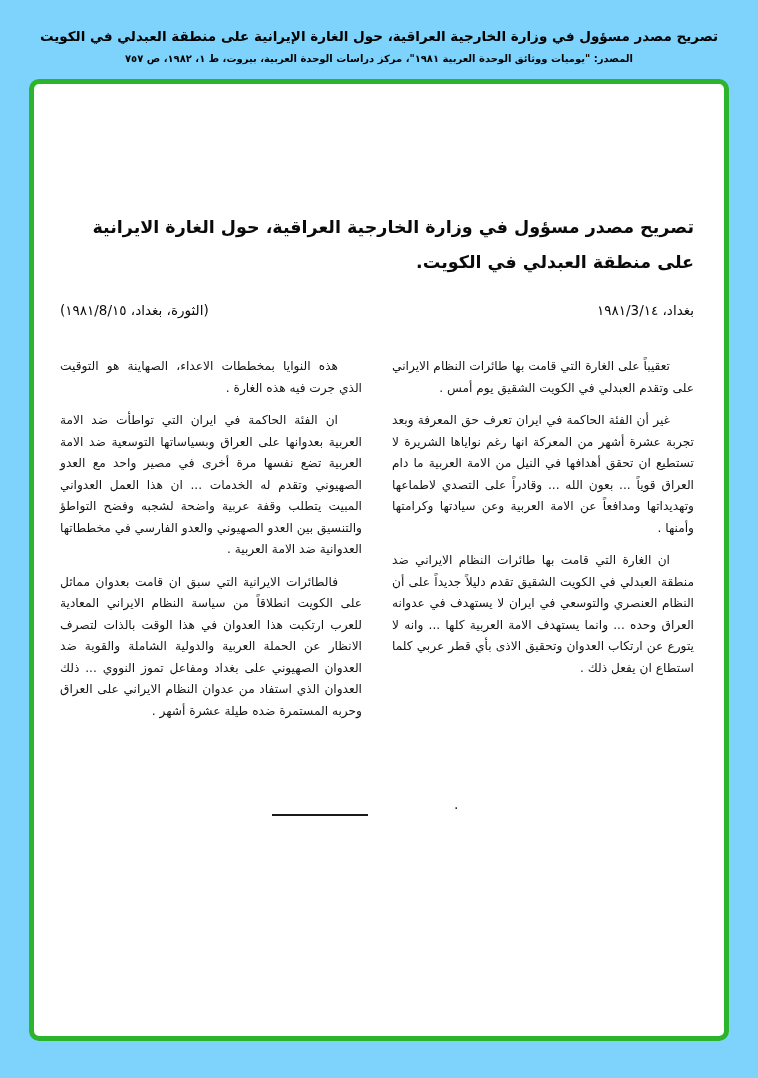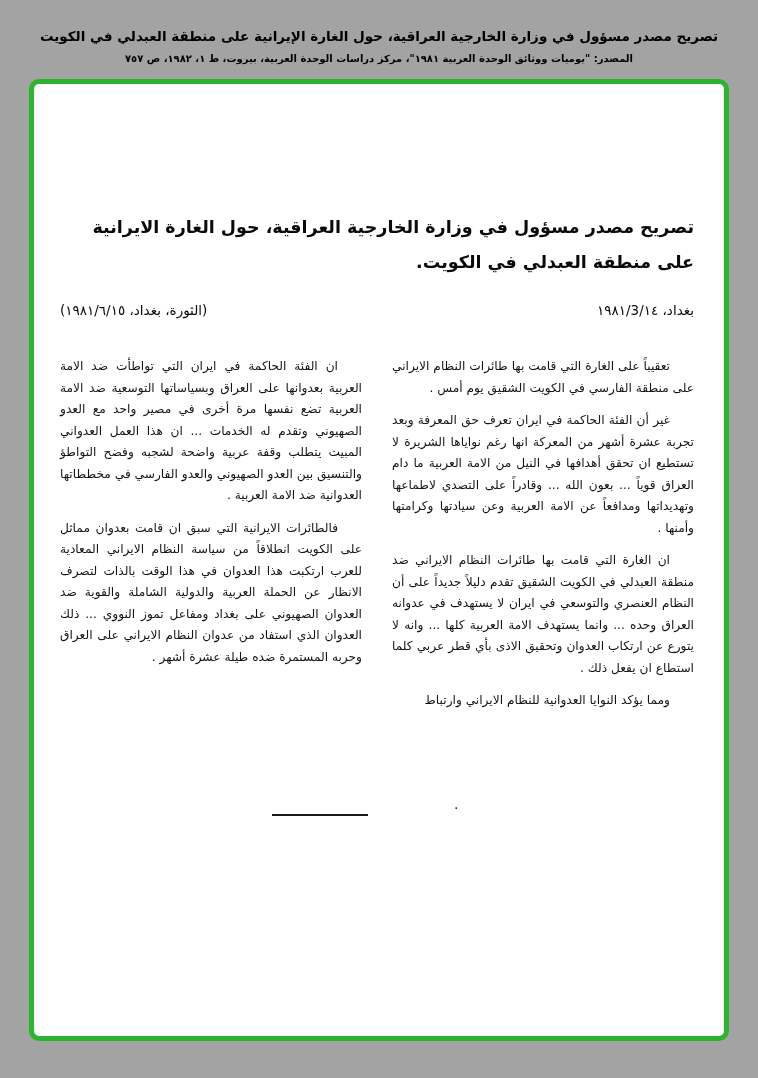--- a/index.html
+++ b/index.html
@@ -1,19 +1,19 @@
 <!DOCTYPE html>
 <html lang="ar" dir="rtl"><head>
 <meta charset="utf-8">
 <style>
   html,body{margin:0;padding:0;background:#ffffff;}
   .canvas{
     position:relative;
     width:758px;height:1078px;
-    background:#a3a3a3;
+    background:#7dd3fc;
     font-family:"DejaVu Sans",sans-serif;
     color:#111111;
     overflow:hidden;
   }
   .scan-header{
     direction:rtl;
     text-align:center;
     padding-top:26px;
   }
   .hdr-title{
@@ -103,31 +103,31 @@
     <div class="hdr-source">المصدر: "يوميات ووثائق الوحدة العربية ١٩٨١"، مركز دراسات الوحدة العربية، بيروت، ط ١، ١٩٨٢، ص ٧٥٧</div>
   </div>
 
   <div class="green-frame" style="border-color: rgb(44, 181, 44);">
     <div class="page">
 
       <h1 class="doc-title">تصريح مصدر مسؤول في وزارة الخارجية العراقية، حول الغارة الايرانية على منطقة العبدلي في الكويت.</h1>
 
       <div class="dateline">
         <span>بغداد، ١٩٨١/3/١٤</span>
-        <span>(الثورة، بغداد، ١٩٨١/٦/١٥)</span>
+        <span>(الثورة، بغداد، ١٩٨١/8/١٥)</span>
       </div>
 
       <div class="columns">
         <div class="col">
-          <p>تعقيباً على الغارة التي قامت بها طائرات النظام الايراني على منطقة الفارسي في الكويت الشقيق يوم أمس .</p>
+          <p>تعقيباً على الغارة التي قامت بها طائرات النظام الايراني على وتقدم العبدلي في الكويت الشقيق يوم أمس .</p>
           <p>غير أن الفئة الحاكمة في ايران تعرف حق المعرفة وبعد تجربة عشرة أشهر من المعركة انها رغم نواياها الشريرة لا تستطيع ان تحقق أهدافها في النيل من الامة العربية ما دام العراق قوياً ... بعون الله ... وقادراً على التصدي لاطماعها وتهديداتها ومدافعاً عن الامة العربية وعن سيادتها وكرامتها وأمنها .</p>
           <p>ان الغارة التي قامت بها طائرات النظام الايراني ضد منطقة العبدلي في الكويت الشقيق تقدم دليلاً جديداً على أن النظام العنصري والتوسعي في ايران لا يستهدف في عدوانه العراق وحده ... وانما يستهدف الامة العربية كلها ... وانه لا يتورع عن ارتكاب العدوان وتحقيق الاذى بأي قطر عربي كلما استطاع ان يفعل ذلك .</p>
-          <p>ومما يؤكد النوايا العدوانية للنظام الايراني وارتباط</p>
         </div>
         <div class="col">
+          <p>هذه النوايا بمخططات الاعداء، الصهاينة هو التوقيت الذي جرت فيه هذه الغارة .</p>
           <p>ان الفئة الحاكمة في ايران التي تواطأت ضد الامة العربية بعدوانها على العراق وبسياساتها التوسعية ضد الامة العربية تضع نفسها مرة أخرى في مصير واحد مع العدو الصهيوني وتقدم له الخدمات ... ان هذا العمل العدواني المبيت يتطلب وقفة عربية واضحة لشجبه وفضح التواطؤ والتنسيق بين العدو الصهيوني والعدو الفارسي في مخططاتها العدوانية ضد الامة العربية .</p>
           <p>فالطائرات الايرانية التي سبق ان قامت بعدوان مماثل على الكويت انطلاقاً من سياسة النظام الايراني المعادية للعرب ارتكبت هذا العدوان في هذا الوقت بالذات لتصرف الانظار عن الحملة العربية والدولية الشاملة والقوية ضد العدوان الصهيوني على بغداد ومفاعل تموز النووي ... ذلك العدوان الذي استفاد من عدوان النظام الايراني على العراق وحربه المستمرة ضده طيلة عشرة أشهر .</p>
         </div>
       </div>
 
       <span class="footer-dot">.</span>
       <span class="divider-line"></span>
 
     </div>
   </div>

